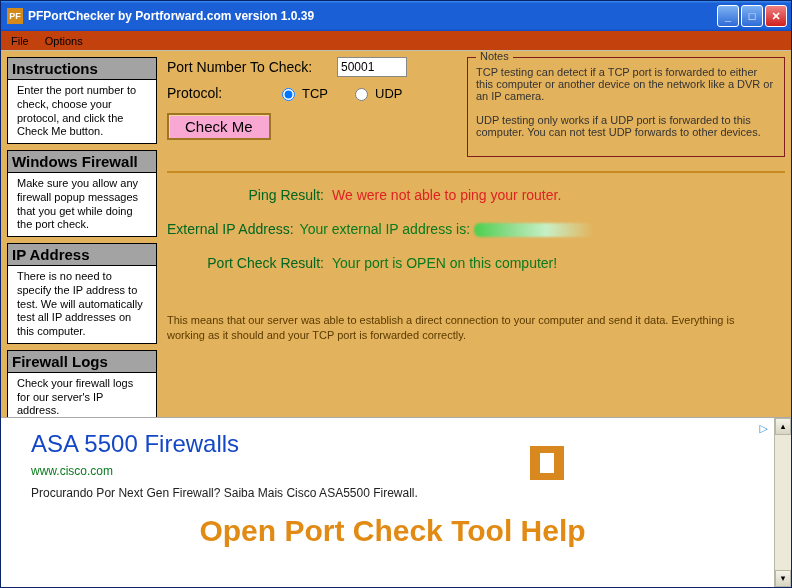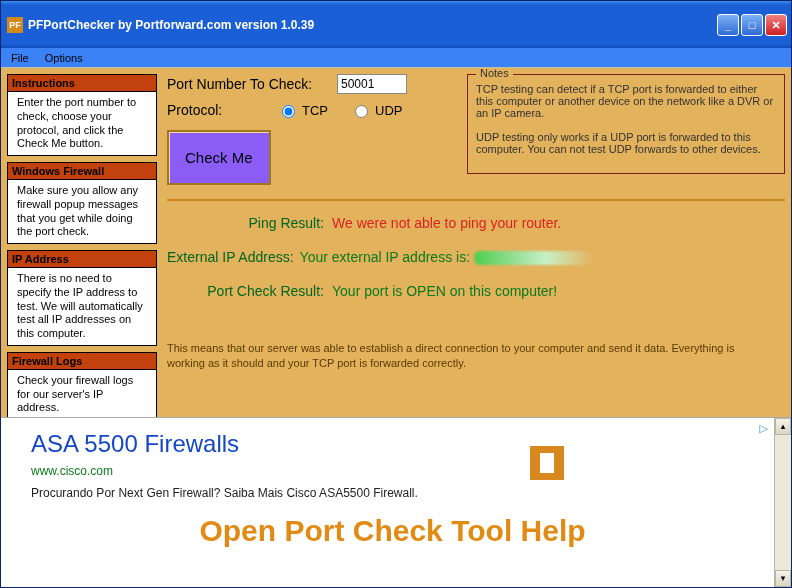--- a/index.html
+++ b/index.html
@@ -12,21 +12,21 @@
   .window {
     width: 792px;
     height: 588px;
     border: 1px solid #0a246a;
     background: #ece9d8;
     display: flex;
     flex-direction: column;
   }
   .titlebar {
     background: linear-gradient(to bottom, #3a8cf0 0%, #1b5fd6 8%, #1b5fd6 92%, #0f4abf 100%);
-    height: 47px;
+    height: 30px;
     display: flex;
     align-items: center;
     padding: 0 4px 0 6px;
     color: #fff;
     font-size: 12px;
     font-weight: bold;
   }
   .titlebar .app-icon {
     width: 16px; height: 16px;
     background: #d48a1a;
@@ -47,21 +47,21 @@
     font-size: 11px;
     text-align: center;
     line-height: 20px;
     cursor: pointer;
     font-weight: bold;
   }
   .win-btn.close {
     background: linear-gradient(to bottom, #f08080, #d02020);
   }
   .menubar {
-    background: #3b82f6;
+    background: #c2410c;
     height: 20px;
     display: flex;
     align-items: center;
     padding-left: 2px;
     font-size: 11px;
     border-bottom: 1px solid #c0c0b0;
   }
   .menu-item { padding: 2px 8px; cursor: pointer; }
   .content {
     flex: 1;
@@ -81,25 +81,25 @@
     width: 150px;
     display: flex;
     flex-direction: column;
     gap: 6px;
   }
   .panel {
     background: #fff;
     border: 1px solid #000;
   }
   .panel-head {
-    background: #c2410c;
+    background: #a3a3a3;
     border-bottom: 1px solid #000;
     padding: 2px 4px;
     font-weight: bold;
-    font-size: 11px;
+    font-size: 15px;
   }
   .panel-body {
     padding: 4px 9px;
     font-size: 11px;
     line-height: 1.25;
   }
   .panel-body .ip-centered { text-align:center; font-weight:bold; font-size:16px; }
   .main {
     flex: 1;
     display: flex;
@@ -115,25 +115,25 @@
   .form-label { width: 170px; }
   .port-input {
     width: 70px; height:20px;
     font-size:12px;
     border:1px solid #888;
     padding:1px 3px;
   }
   .radio-wrap { display:flex; align-items:center; gap:4px; margin-right:22px; font-size:13px; }
   .check-btn {
     margin-top: 4px;
-    background: #8b5cf6;
+    background: #f9a8d4;
     border: 2px solid #a0751f;
     box-shadow: inset 1px 1px 0 #f5d9a0;
     font-size: 15px;
-    padding: 17px 16px;
+    padding: 3px 16px;
     cursor: pointer;
     font-family: inherit;
   }
   .notes-box {
     flex: 1;
     border: 1px solid #7f1d1d;
     padding: 8px 8px 0 8px;
     font-size: 11px;
     color: #333;
     position: relative;

